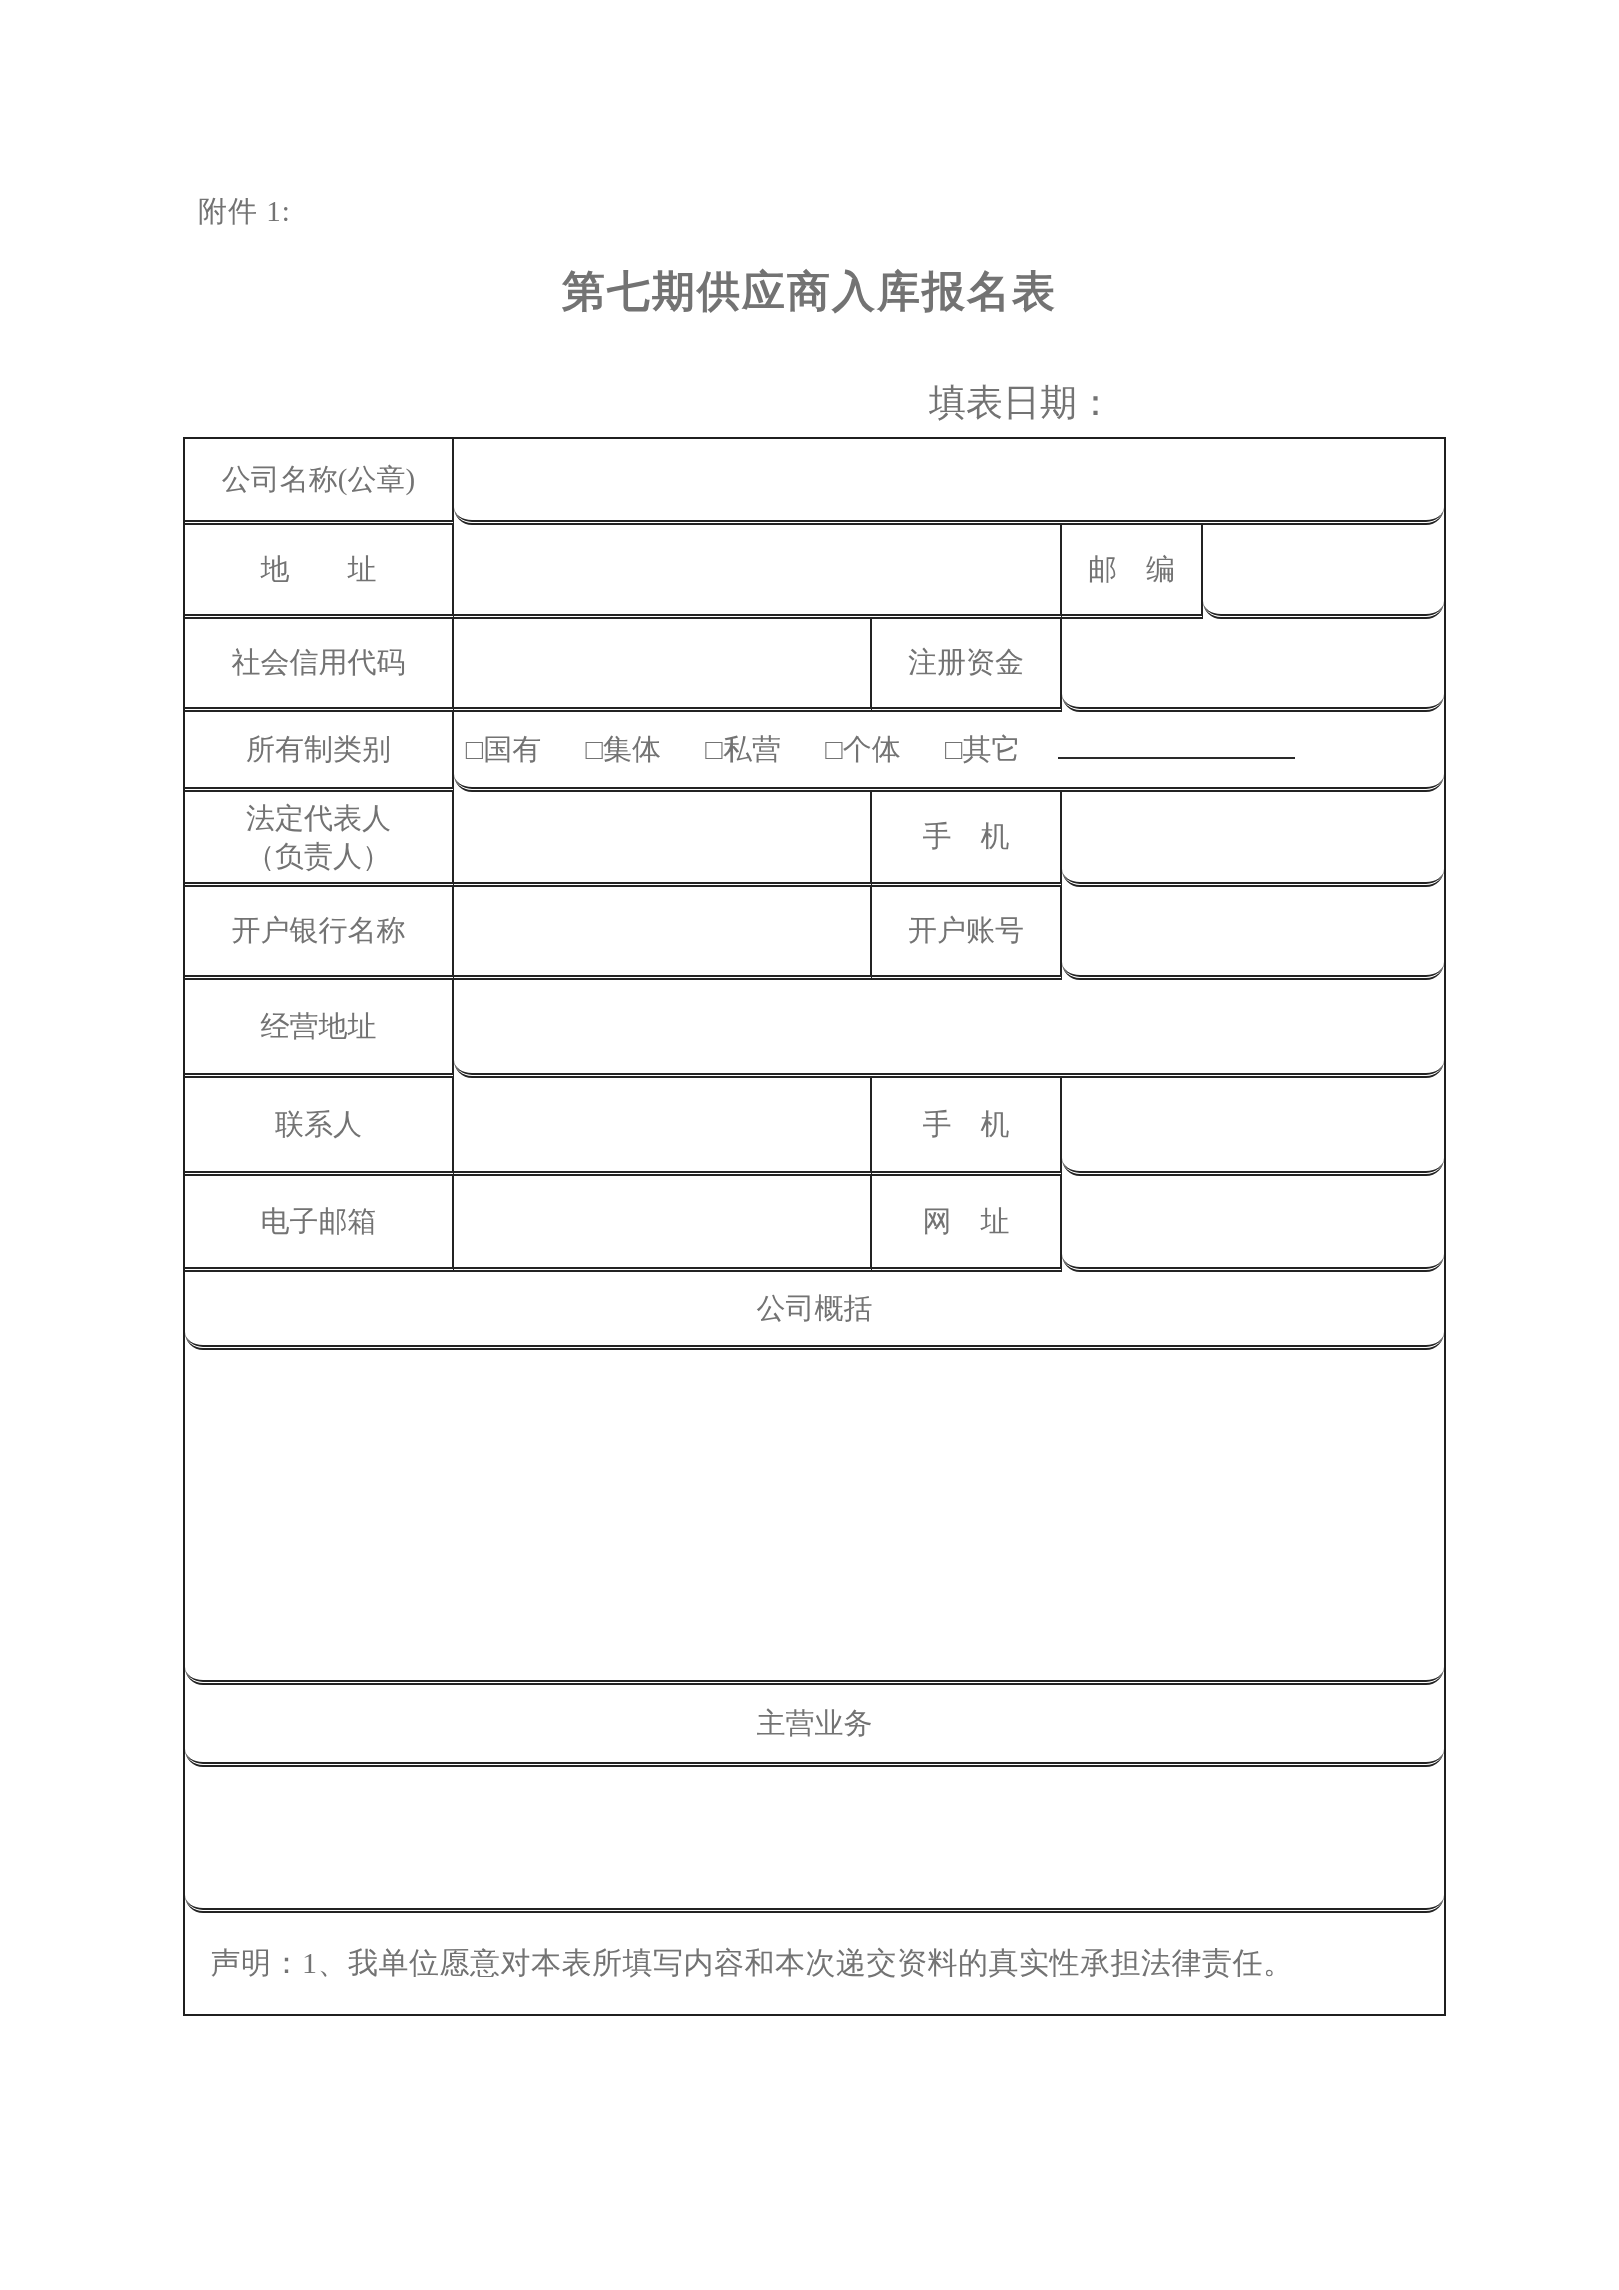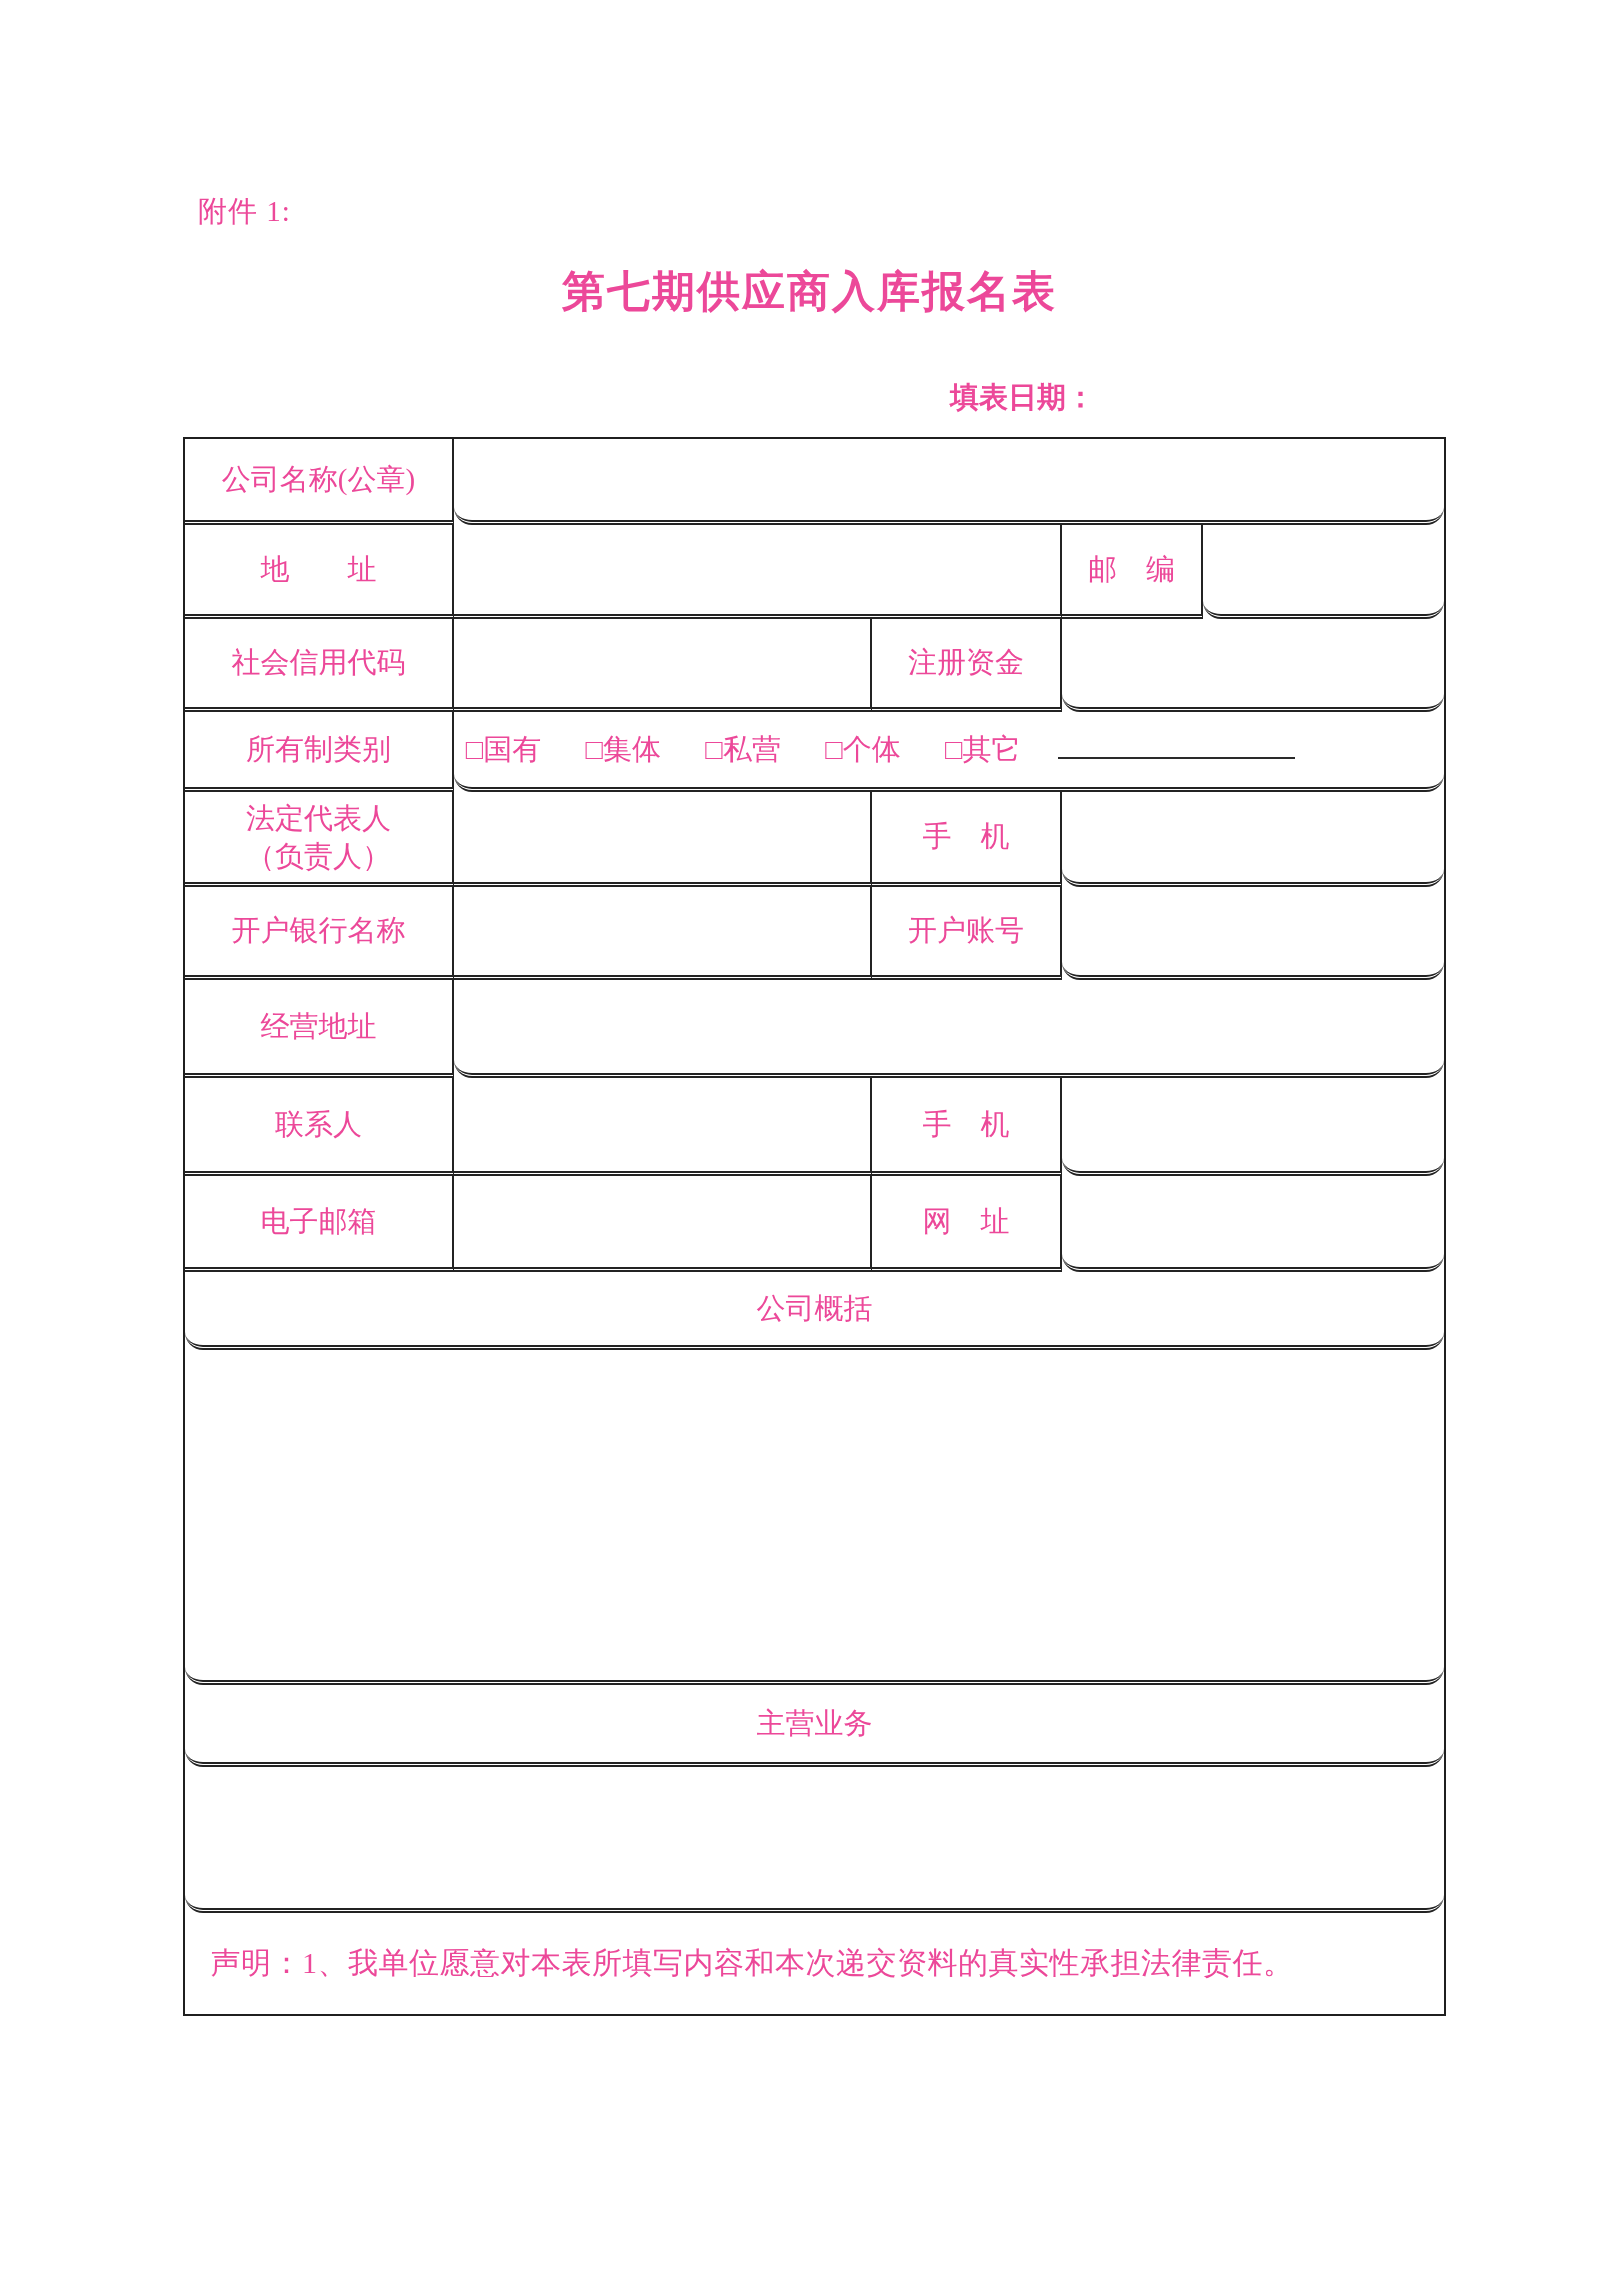--- a/index.html
+++ b/index.html
@@ -1,35 +1,34 @@
 <!DOCTYPE html>
 <html><head>
 <meta charset="utf-8">
 <style>
   html,body{margin:0;padding:0;background:#ffffff;}
   .page{
     position:relative;
     width:1619px;height:2291px;
     background:#ffffff;
     font-family:"Liberation Serif","DejaVu Serif",serif;
-    color:#ec4899;
+    color:#737373;
     overflow:hidden;
   }
   .attachment{
     position:absolute;left:198px;top:192px;
     font-size:29px;letter-spacing:1px;
   }
   .doc-title{
     position:absolute;left:0;top:263px;width:1619px;
     text-align:center;font-size:43px;font-weight:bold;letter-spacing:2px;
   }
   .date-label{
-    position:absolute;left:950px;top:378px;
-    font-size:29px;
-    font-weight:bold;
+    position:absolute;left:929px;top:378px;
+    font-size:37px;
   }
   table.form{
     position:absolute;left:183px;top:437px;
     width:1259px;
     table-layout:fixed;
     border-collapse:separate;border-spacing:0;
     border:2.9px solid #1f1f1f;
   }
   td{
     box-sizing:border-box;

